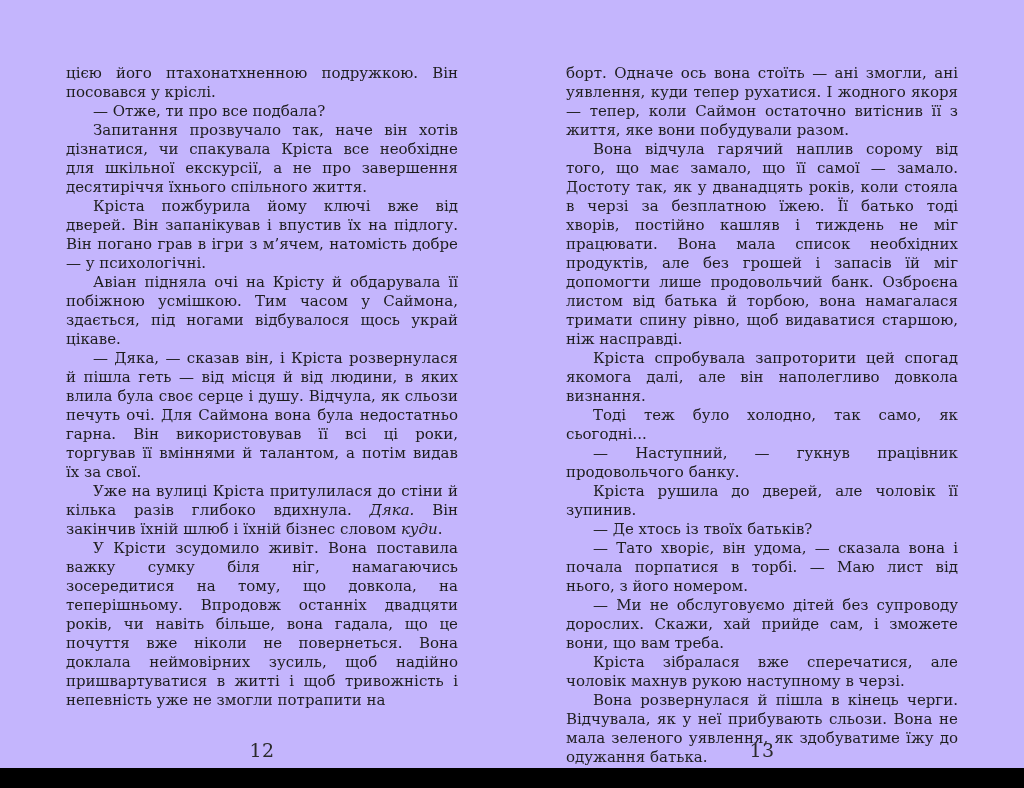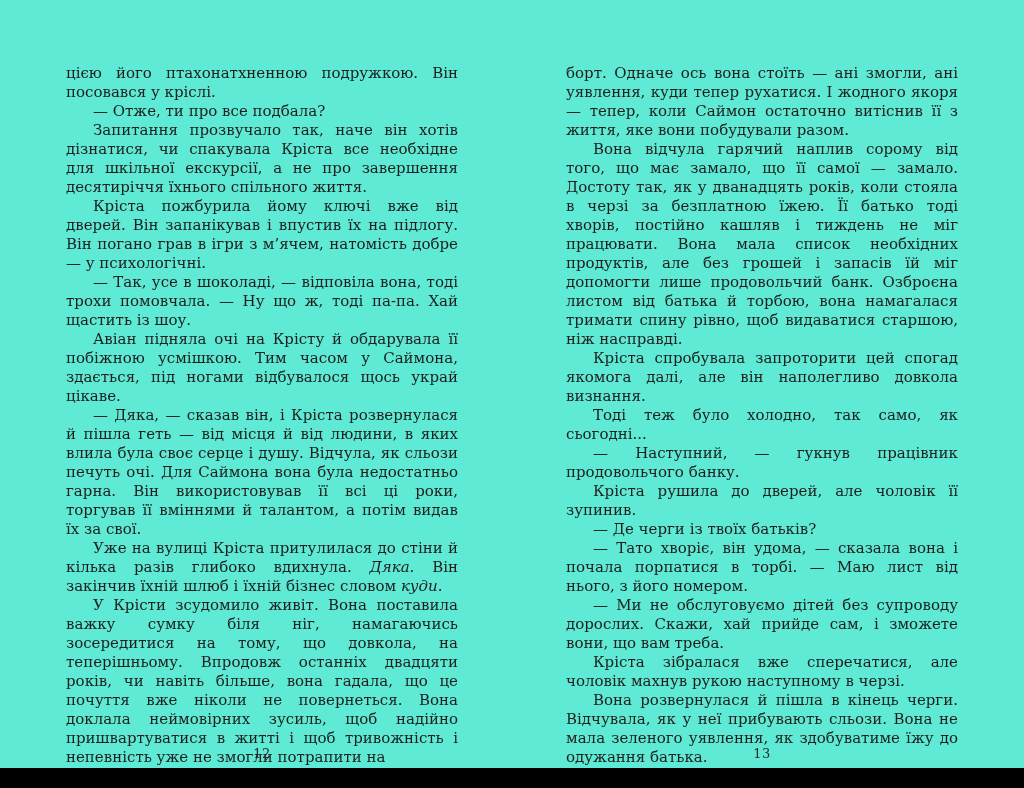--- a/index.html
+++ b/index.html
@@ -4,21 +4,21 @@
 <style>
   html, body {
     margin: 0;
     padding: 0;
     background: #ffffff;
   }
   .screen {
     position: relative;
     width: 1024px;
     height: 788px;
-    background: #5eead4;
+    background: #c4b5fd;
     overflow: hidden;
     font-family: "DejaVu Serif", "Liberation Serif", serif;
   }
   .spread {
     position: absolute;
     top: 64px;
     left: 66px;
     right: 66px;
     display: flex;
     justify-content: space-between;
@@ -44,21 +44,21 @@
     text-indent: 27px;
   }
   .page-text em {
   }
   .page-number {
     position: absolute;
     bottom: 8px;
     left: 0;
     right: 0;
     text-align: center;
-    font-size: 13px;
+    font-size: 19px;
     color: #2a2a2a;
     letter-spacing: 0.5px;
   }
   .bottom-bar {
     position: absolute;
     left: 0;
     bottom: 0;
     width: 100%;
     height: 20px;
     background: #000000;
@@ -69,38 +69,37 @@
 
 <div class="screen">
   <div class="spread">
 
     <div class="page">
       <div class="page-text">
           <p><span>цією його птахонатхненною подружкою. Він посовався у кріслі.</span></p>
           <p class="indent"><span>— Отже, ти про все подбала?</span></p>
           <p class="indent"><span>Запитання прозвучало так, наче він хотів дізнатися, чи спакувала Кріста все необхідне для шкільної екскурсії, а не про завершення десятиріччя їхнього спільного життя.</span></p>
           <p class="indent"><span>Кріста пожбурила йому ключі вже від дверей. Він запанікував і впустив їх на підлогу. Він погано грав в ігри з м’ячем, натомість добре — у психологічні.</span></p>
-          <p class="indent"><span>— Так, усе в шоколаді, — відповіла вона, тоді трохи помовчала. — Ну що ж, тоді па-па. Хай щастить із шоу.</span></p>
           <p class="indent"><span>Авіан підняла очі на Крісту й обдарувала її побіжною усмішкою. Тим часом у Саймона, здається, під ногами відбувалося щось украй цікаве.</span></p>
           <p class="indent"><span>— Дяка, — сказав він, і Кріста розвернулася й пішла геть — від місця й від людини, в яких влила була своє серце і душу. Відчула, як сльози печуть очі. Для Саймона вона була недостатньо гарна. Він використовував її всі ці роки, торгував її вміннями й талантом, а потім видав їх за свої.</span></p>
           <p class="indent"><span>Уже на вулиці Кріста притулилася до стіни й кілька разів глибоко вдихнула. </span><em>Дяка.</em><span> Він закінчив їхній шлюб і їхній бізнес словом </span><em>куди</em><span>.</span></p>
           <p class="indent"><span>У Крісти зсудомило живіт. Вона поставила важку сумку біля ніг, намагаючись зосередитися на тому, що довкола, на теперішньому. Впродовж останніх двадцяти років, чи навіть більше, вона гадала, що це почуття вже ніколи не повернеться. Вона доклала неймовірних зусиль, щоб надійно пришвартуватися в житті і щоб тривожність і непевність уже не змогли потрапити на</span></p>
         </div>
       <div class="page-number">12</div>
     </div>
 
     <div class="page">
       <div class="page-text">
           <p><span>борт. Одначе ось вона стоїть — ані змогли, ані уявлення, куди тепер рухатися. І жодного якоря — тепер, коли Саймон остаточно витіснив її з життя, яке вони побудували разом.</span></p>
           <p class="indent"><span>Вона відчула гарячий наплив сорому від того, що має замало, що її самої — замало. Достоту так, як у дванадцять років, коли стояла в черзі за безплатною їжею. Її батько тоді хворів, постійно кашляв і тиждень не міг працювати. Вона мала список необхідних продуктів, але без грошей і запасів їй міг допомогти лише продовольчий банк. Озброєна листом від батька й торбою, вона намагалася тримати спину рівно, щоб видаватися старшою, ніж насправді.</span></p>
           <p class="indent"><span>Кріста спробувала запроторити цей спогад якомога далі, але він наполегливо довкола визнання.</span></p>
           <p class="indent"><span>Тоді теж було холодно, так само, як сьогодні...</span></p>
           <p class="indent"><span>— Наступний, — гукнув працівник продовольчого банку.</span></p>
           <p class="indent"><span>Кріста рушила до дверей, але чоловік її зупинив.</span></p>
-          <p class="indent"><span>— Де черги із твоїх батьків?</span></p>
+          <p class="indent"><span>— Де хтось із твоїх батьків?</span></p>
           <p class="indent"><span>— Тато хворіє, він удома, — сказала вона і почала порпатися в торбі. — Маю лист від нього, з його номером.</span></p>
           <p class="indent"><span>— Ми не обслуговуємо дітей без супроводу дорослих. Скажи, хай прийде сам, і зможете вони, що вам треба.</span></p>
           <p class="indent"><span>Кріста зібралася вже сперечатися, але чоловік махнув рукою наступному в черзі.</span></p>
           <p class="indent"><span>Вона розвернулася й пішла в кінець черги. Відчувала, як у неї прибувають сльози. Вона не мала зеленого уявлення, як здобуватиме їжу до одужання батька.</span></p>
           <p class="indent"><span>Вона плакала й ненавиділа себе за те, що не старша, що не зможе дістати їм усього потрібного.</span></p>
         </div>
       <div class="page-number">13</div>
     </div>
 
   </div>

